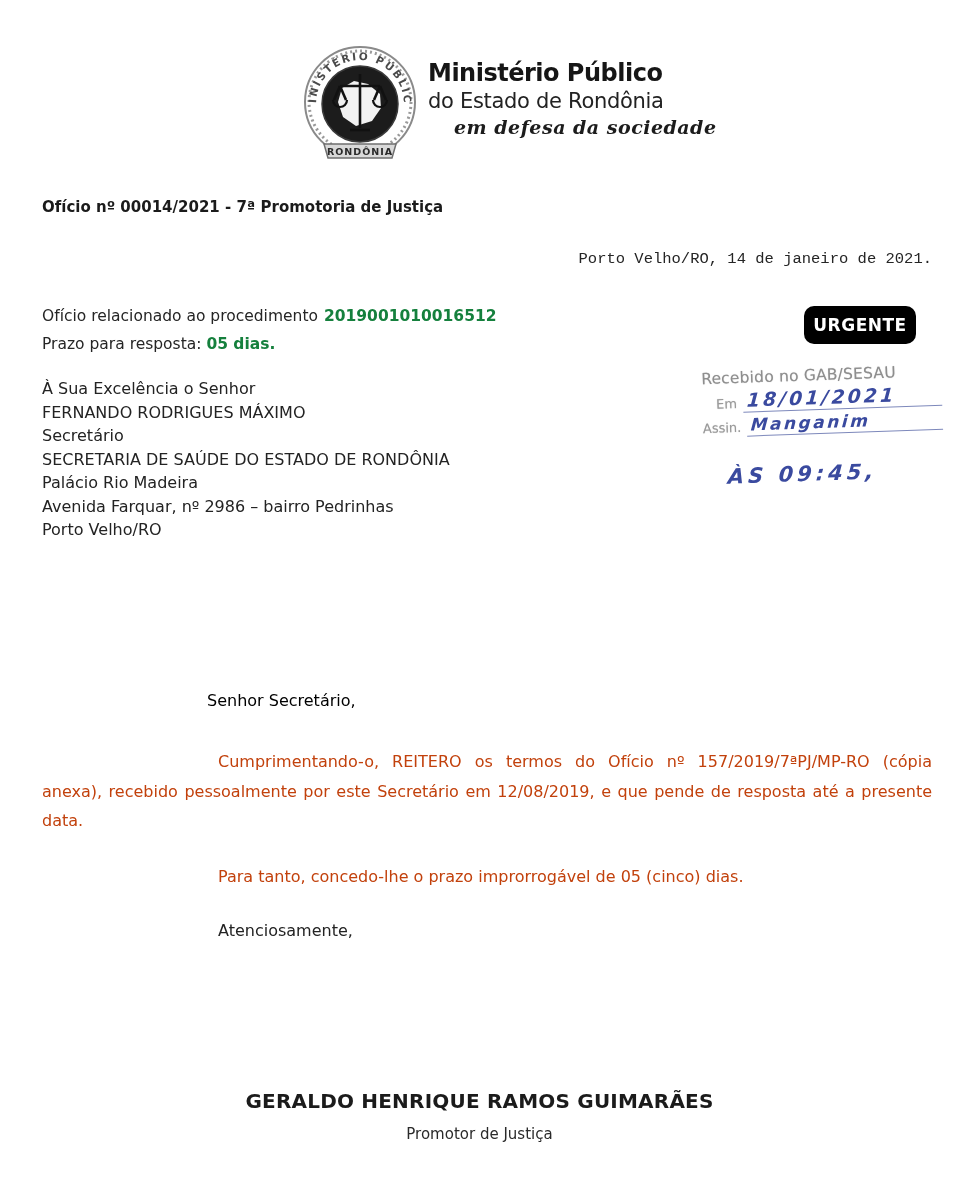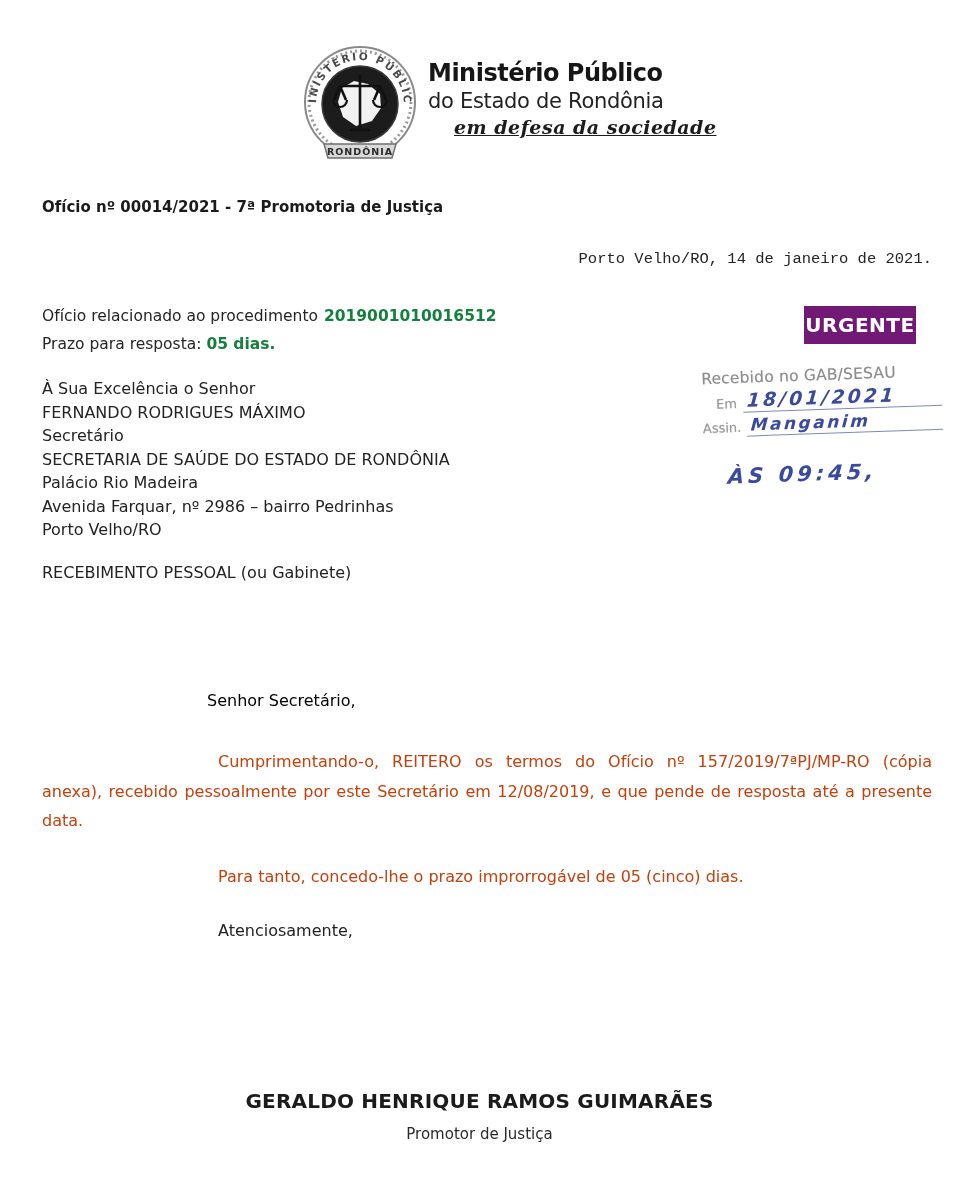--- a/index.html
+++ b/index.html
@@ -19,36 +19,36 @@
   .letterhead { position: absolute; left: 300px; top: 44px; display: flex; align-items: flex-start; }
   .seal { width: 120px; height: 124px; flex: 0 0 auto; }
   .org-block { margin-left: 8px; padding-top: 14px; }
   .org-name {
     font-size: 24px; font-weight: bold; letter-spacing: -0.5px; color: #161616; line-height: 30px;
   }
   .org-region { font-size: 21px; color: #222; line-height: 26px; letter-spacing: -0.3px; }
   .org-motto {
     font-family: "DejaVu Serif", "Liberation Serif", serif;
     font-style: italic; font-weight: bold; font-size: 19px; color: #1c1c1c;
-    padding-left: 26px; line-height: 26px; letter-spacing: 0.5px; text-decoration: underline;
+    padding-left: 26px; line-height: 26px; letter-spacing: 0.5px;
   }
 
   
   .ref-line { position: absolute; left: 42px; top: 198px; font-size: 15px; font-weight: bold; color: #1b1b1b; }
   .date-line { position: absolute; left: 420px; top: 250px; width: 512px; text-align: right; font-size: 15.5px; color: #252525; font-family: Liberation Mono, monospace; }
 
   .related-block { position: absolute; left: 42px; top: 302px; font-size: 15.5px; line-height: 28px; color: #252525; }
   .related-block b { font-weight: bold; color: #15803d; }
   .num-gap { display: inline-block; width: 6px; }
 
   .urgent-badge {
     position: absolute; left: 804px; top: 306px; width: 112px; height: 38px;
-    background: #701a75; color: #ffffff; font-size: 20px; font-weight: bold;
+    background: #000000; color: #ffffff; font-size: 17px; font-weight: bold;
     letter-spacing: 0.5px; display: flex; align-items: center; justify-content: center;
-    border-radius: 0;
+    border-radius: 10px;
   }
 
   
   .stamp { position: absolute; left: 702px; top: 366px; width: 240px; transform: rotate(-2deg); }
   .stamp-title { font-size: 15.5px; color: #8e8e8e; letter-spacing: 0.2px; text-shadow: 0 0 1px #bdbdbd; }
   .stamp-row { display: flex; align-items: flex-end; margin-top: 2px; }
   .stamp-label { font-size: 13px; color: #9a9a9a; margin-right: 6px; padding-bottom: 2px; text-shadow: 0 0 1px #c4c4c4; }
   .stamp-label.indent { margin-left: 14px; }
   .write-line { border-bottom: 1.6px solid #7d88bb; flex: 1 1 auto; padding: 0 4px 1px 4px; }
   .handwriting {
@@ -145,21 +145,20 @@
 
   <div class="recipient">
     <div>À Sua Excelência o Senhor</div>
     <div>FERNANDO RODRIGUES MÁXIMO</div>
     <div>Secretário</div>
     <div>SECRETARIA DE SAÚDE DO ESTADO DE RONDÔNIA</div>
     <div>Palácio Rio Madeira</div>
     <div>Avenida Farquar, nº 2986 – bairro Pedrinhas</div>
     <div>Porto Velho/RO</div>
   </div>
-  <div class="delivery-note">RECEBIMENTO PESSOAL (ou Gabinete)</div>
 
   <div class="salutation">Senhor Secretário,</div>
   <div class="body-par par-1">Cumprimentando-o, REITERO os termos do Ofício nº 157/2019/7ªPJ/MP-RO (cópia anexa), recebido pessoalmente por este Secretário em 12/08/2019, e que pende de resposta até a presente data.</div>
   <div class="body-par par-2">Para tanto, concedo-lhe o prazo improrrogável de 05 (cinco) dias.</div>
   <div class="closing">Atenciosamente,</div>
 
   <div class="sig-block">
     <div class="sig-name">GERALDO HENRIQUE RAMOS GUIMARÃES</div>
     <div class="sig-role">Promotor de Justiça</div>
   </div>

